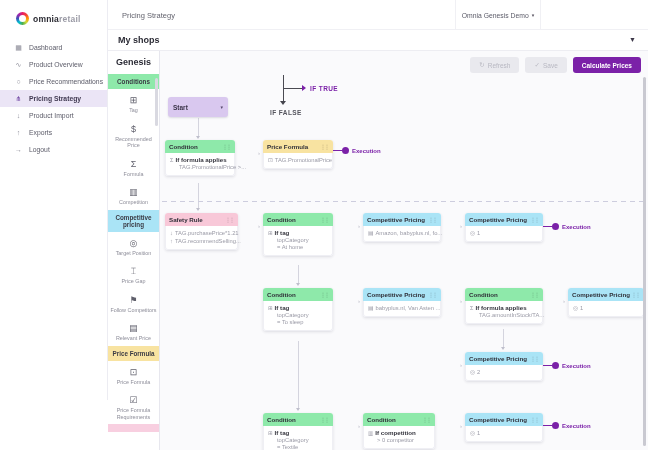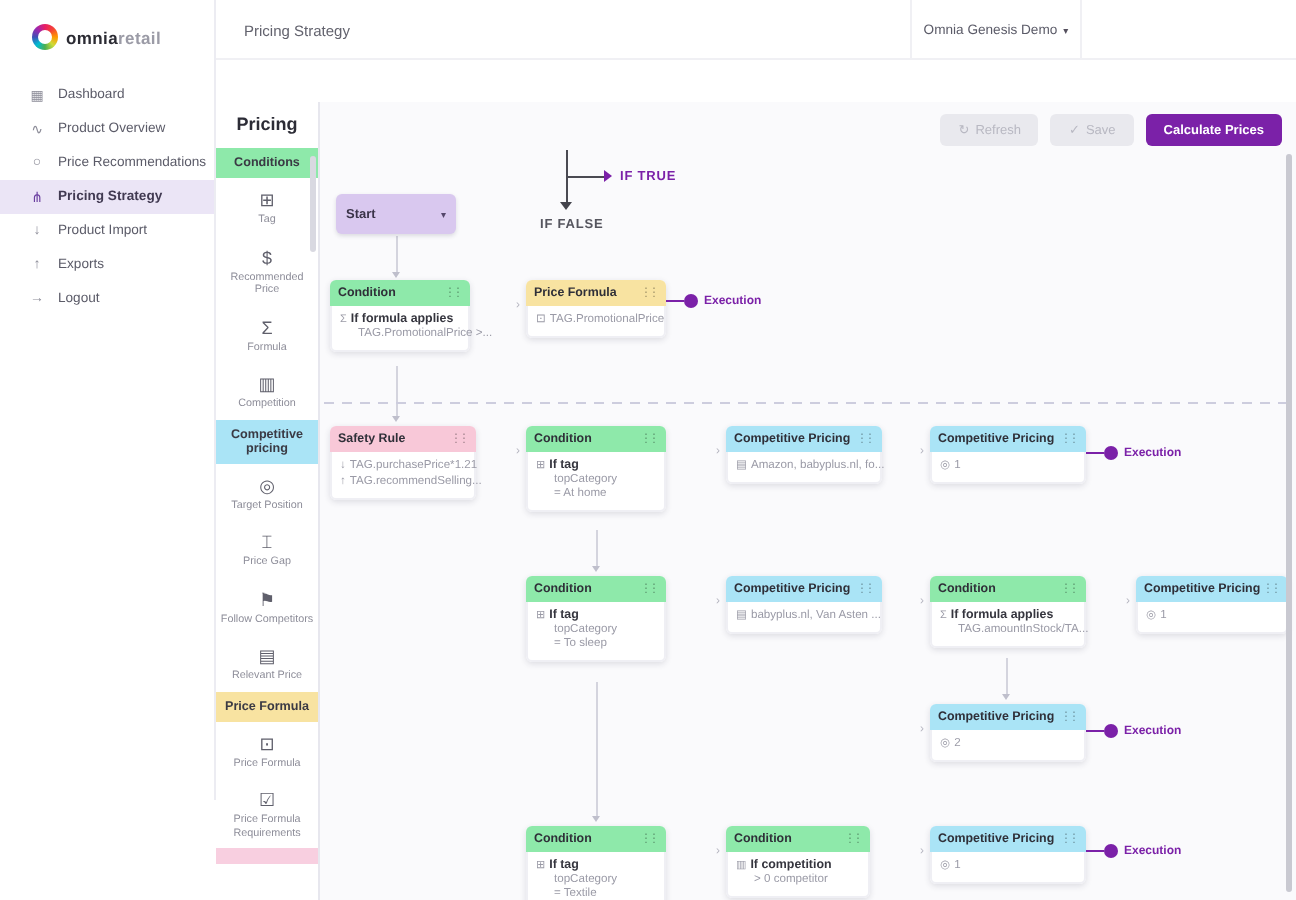--- a/index.html
+++ b/index.html
@@ -130,23 +130,27 @@
   </div>
 
   <div class="topbar">
     <span class="tb-title">Pricing Strategy</span>
     <div class="account">
       <span class="aclbl">Omnia Genesis Demo</span>
       <span class="accaret">▾</span>
     </div>
   </div>
 
+  <div class="shopsbar">
+    <span class="shops-lbl">My shops</span>
+    <span class="shops-caret">▼</span>
+  </div>
 
   <div class="library">
-    <div class="lib-title">Pricing</div>
+    <div class="lib-title">Genesis</div>
     <div class="lib-sec sec-green">Conditions</div>
     <div class="lib-item">
       <span class="lico">⊞</span>
       <span class="llbl">Tag</span>
     </div>
     <div class="lib-item">
       <span class="lico">$</span>
       <span class="llbl">Recommended Price</span>
     </div>
     <div class="lib-item">

